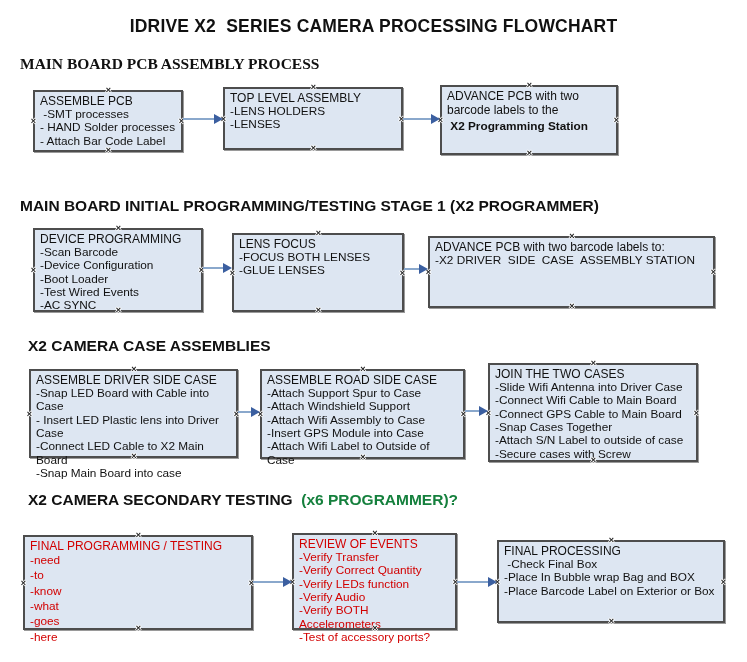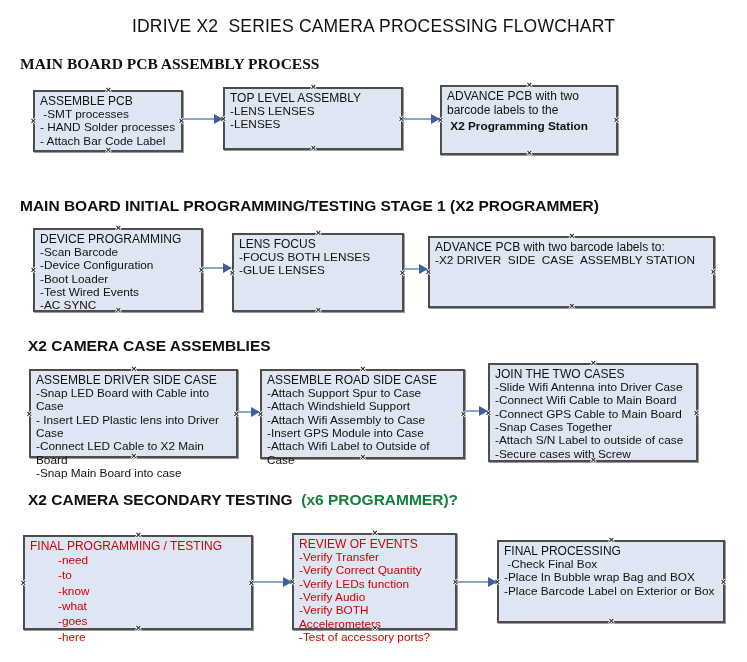--- a/index.html
+++ b/index.html
@@ -2,40 +2,40 @@
 <html><head>
 <meta charset="utf-8">
 <style>
   html,body{margin:0;padding:0;background:#ffffff;}
   #stage{
     position:relative;width:747px;height:662px;background:#ffffff;
     font-family:"Liberation Sans", sans-serif;color:#111;overflow:hidden;
   }
   .flow-title{
     position:absolute;left:0;top:16px;width:747px;text-align:center;
-    font-size:17.5px;font-weight:normal;letter-spacing:.2px;white-space:pre;
+    font-size:17.5px;font-weight:bold;letter-spacing:.2px;white-space:pre;
   }
   .sec-heading{
     position:absolute;font-size:15.5px;font-weight:bold;white-space:pre;
   }
   .sec-heading .red{color:#15803d;}
   #h0{left:20px;top:55px;font-family:Liberation Serif, serif;}
   #h1{left:20px;top:197px;}
   #h2{left:28px;top:337px;}
   #h3{left:28px;top:491px;}
 
   .box{
     position:absolute;background:#dde6f2;border:2px solid #4d4d4d;
     box-sizing:border-box;padding:2px 4px 2px 5px;box-shadow:1px 1px 0 #9a9a9a;
   }
   .box-title{font-size:12px;font-weight:normal;line-height:1.18;white-space:pre-wrap;}
   .box-item{font-size:11.8px;line-height:1.13;white-space:pre-wrap;}
   .box.red-box .box-title,.box.red-box .box-item{color:#d20000;}
   .box.bold-items .box-item{font-weight:bold;line-height:1.6;}
-  .box.roomy .box-item{line-height:1.3;margin-left:28px;}
+  .box.roomy .box-item{line-height:1.3;}
 
   
   #b00{left:33px;top:90px;width:150px;height:62px;}
   #b01{left:223px;top:87px;width:180px;height:63px;}
   #b02{left:440px;top:85px;width:178px;height:70px;}
   #b10{left:33px;top:228px;width:170px;height:84px;}
   #b11{left:232px;top:233px;width:172px;height:79px;}
   #b12{left:428px;top:236px;width:287px;height:72px;}
   #b20{left:29px;top:369px;width:209px;height:89px;}
   #b21{left:260px;top:369px;width:205px;height:90px;}
@@ -85,21 +85,21 @@
     <div class="box-item"> -SMT processes</div>
     <div class="box-item">- HAND Solder processes</div>
     <div class="box-item">- Attach Bar Code Label</div>
   <span class="handle" style="left: 50%; top: -6px; margin-left: -4px;">×</span>
       <span class="handle" style="left: 50%; top: calc(100% - 4px); margin-left: -4px;">×</span>
       <span class="handle" style="left: -6px; top: 50%; margin-top: -4px;">×</span>
       <span class="handle" style="left: calc(100% - 4px); top: 50%; margin-top: -4px;">×</span>
     </div>
   <div class="box" id="b01">
     <div class="box-title">TOP LEVEL ASSEMBLY</div>
-    <div class="box-item">-LENS LENSES</div>
+    <div class="box-item">-LENS HOLDERS</div>
     <div class="box-item">-LENSES</div>
   <span class="handle" style="left: 50%; top: -6px; margin-left: -4px;">×</span>
       <span class="handle" style="left: 50%; top: calc(100% - 4px); margin-left: -4px;">×</span>
       <span class="handle" style="left: -6px; top: 50%; margin-top: -4px;">×</span>
       <span class="handle" style="left: calc(100% - 4px); top: 50%; margin-top: -4px;">×</span>
     </div>
   <div class="box bold-items" id="b02">
     <div class="box-title">ADVANCE PCB with two barcode labels to the</div>
     <div class="box-item"> X2 Programming Station</div>
   <span class="handle" style="left: 50%; top: -6px; margin-left: -4px;">×</span>

